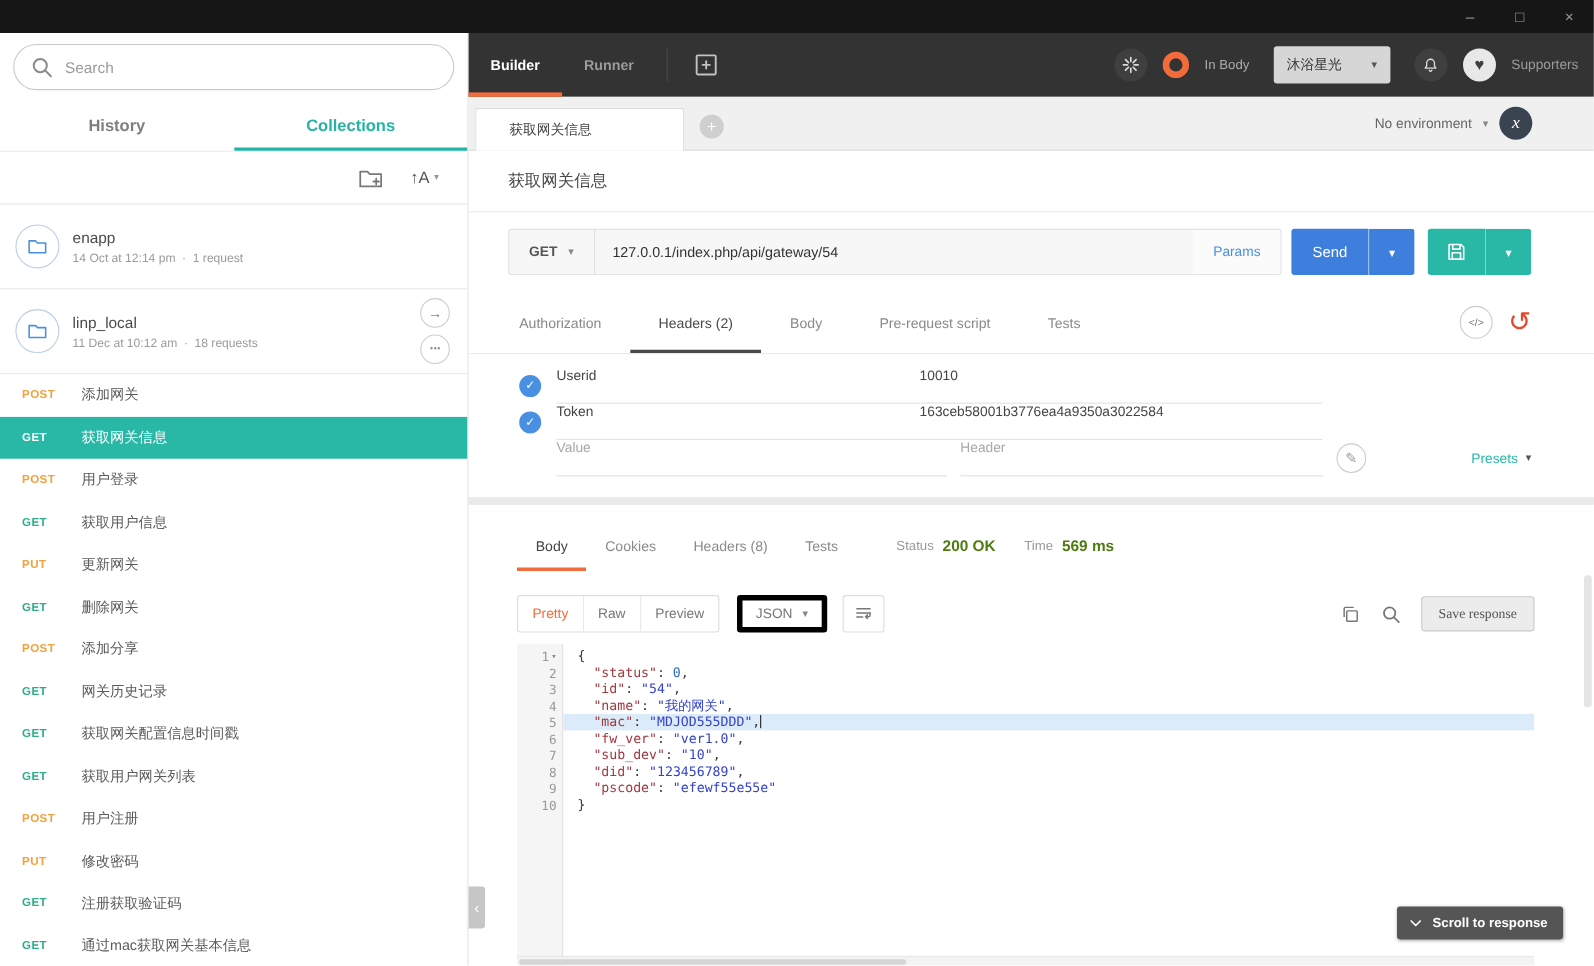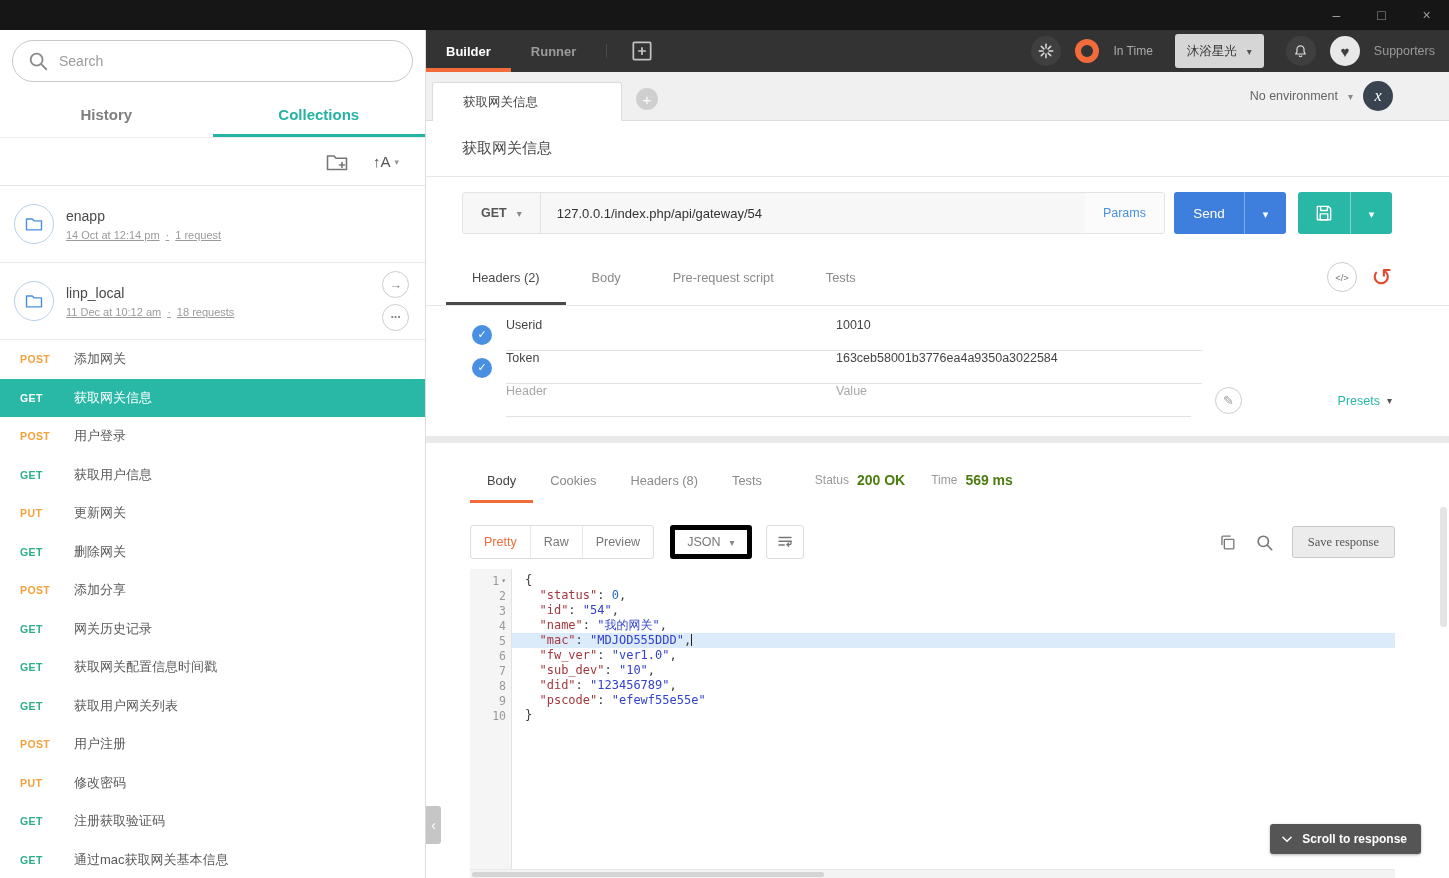--- a/index.html
+++ b/index.html
@@ -32,21 +32,21 @@
   .side-toolbar { height:48px; border-bottom:1px solid #e6e6e6; display:flex;
     align-items:center; justify-content:flex-end; gap:24px; padding-right:26px; color:#777; }
   .sort-btn { display:flex; align-items:center; gap:4px; font-size:15px; color:#555; }
   .sort-btn .chev { font-size:9px; color:#999; }
   .coll-card { height:77px; border-bottom:1px solid #e9e9e9; display:flex; align-items:center;
     padding:0 14px; position:relative; }
   .folder-badge { width:40px; height:40px; border:1px solid #b9cee8; border-radius:50%;
     display:flex; align-items:center; justify-content:center; color:#4a90e2; flex:none; }
   .coll-info { margin-left:12px; }
   .coll-name { font-size:14px; color:#4a4a4a; }
-  .coll-meta { margin-top:5px; font-size:11px; color:#9b9b9b; display:flex; align-items:center; gap:6px;text-decoration:underline; }
+  .coll-meta { margin-top:5px; font-size:11px; color:#9b9b9b; display:flex; align-items:center; gap:6px; }
   .coll-actions { position:absolute; right:16px; top:8px; display:flex; flex-direction:column; gap:6px; }
   .round-btn { width:27px; height:27px; border:1px solid #ccc; border-radius:50%; background:#fff;
     color:#888; display:flex; align-items:center; justify-content:center; font-size:13px; cursor:pointer; }
   .round-btn .dots { letter-spacing:-1px; font-weight:bold; margin-top:-2px; }
   .request-list { }
   .req-row { height:38.5px; display:flex; align-items:center; padding-left:20px; cursor:pointer; }
   .req-method { flex:0 0 54px; font-size:10.5px; font-weight:bold; letter-spacing:.4px; }
   .m-get  { color:#2dae89; }
   .m-post { color:#f2a13c; }
   .m-put  { color:#f2a13c; }
@@ -55,37 +55,37 @@
   .req-row.selected .req-method, .req-row.selected .req-label { color:#fff; }
   .side-handle { position:absolute; left:426px; top:806px; width:15px; height:38px;
     background:#c6c6c6; border-radius:0 3px 3px 0; color:#fff; display:flex; align-items:center;
     justify-content:center; font-size:14px; cursor:pointer; z-index:5; }
 
   
   .main { position:absolute; top:30px; left:426px; right:0; bottom:0; display:flex;
     flex-direction:column; background:#fff; }
 
   
-  .topbar { height:42px; background:#333; display:flex; align-items:stretch; color:#bbb; flex:none; }
+  .topbar { height:58px; background:#333; display:flex; align-items:stretch; color:#bbb; flex:none; }
   .nav-item { display:flex; align-items:center; padding:0 20px; font-size:13px; font-weight:bold;
     color:#9b9b9b; position:relative; cursor:pointer; }
   .nav-item.active { color:#fff; }
   .nav-item.active::after { content:""; position:absolute; left:0; right:0; bottom:0; height:4px; background:#f26b3a; }
   .topbar-sep { width:1px; background:#4a4a4a; margin:14px 10px; }
   .top-icon-btn { display:flex; align-items:center; padding:0 12px; color:#c2c2c2; cursor:pointer; gap:8px; }
   .import-label { font-size:13px; color:#9a9a9a; }
   .top-right { margin-left:auto; display:flex; align-items:center; gap:14px; padding-right:14px; }
   .circle-dark { width:30px; height:30px; border-radius:50%; background:#3f3f3f; display:flex;
     align-items:center; justify-content:center; color:#ddd; cursor:pointer; flex:none; }
   .circle-light { width:30px; height:30px; border-radius:50%; background:#e8e8e8; display:flex;
     align-items:center; justify-content:center; color:#3f3f3f; font-size:15px; cursor:pointer; flex:none; }
   .donut { width:24px; height:24px; border:6px solid #f26b3a; border-radius:50%; flex:none; }
   .sync-label { font-size:12px; color:#aaa; }
   .account-btn { height:34px; background:#d6d6d6; border:none; border-radius:3px; padding:0 12px;
-    display:flex; align-items:center; gap:10px; font-size:12.5px; color:#333; cursor:pointer;
+    display:flex; align-items:center; gap:27px; font-size:12.5px; color:#333; cursor:pointer;
     font-family:inherit; margin:0 8px; }
   .supporters-label { font-size:12.5px; color:#9a9a9a; }
 
   
   .tabstrip { height:49px; background:#f0f0f0; border-bottom:1px solid #ddd; display:flex;
     align-items:flex-end; padding:0 56px 0 6px; flex:none; }
   .doc-tab { height:39px; margin-bottom:-1px; background:#fff; border:1px solid #ddd; border-bottom:none;
     border-radius:3px 3px 0 0; padding:0 30px; display:flex; align-items:center; font-size:12.5px;
     color:#444; min-width:190px; cursor:pointer; }
   .tab-plus { width:22px; height:22px; border-radius:50%; background:#cfcfcf; color:#fff; font-size:15px;
@@ -369,21 +369,21 @@
             <line x1="12" y1="16" x2="12" y2="21"></line>
             <line x1="3" y1="12" x2="8" y2="12"></line>
             <line x1="16" y1="12" x2="21" y2="12"></line>
             <line x1="5.6" y1="5.6" x2="9.2" y2="9.2"></line>
             <line x1="14.8" y1="14.8" x2="18.4" y2="18.4"></line>
             <line x1="18.4" y1="5.6" x2="14.8" y2="9.2"></line>
             <line x1="9.2" y1="14.8" x2="5.6" y2="18.4"></line>
           </svg>
       </span>
       <span class="donut"></span>
-      <span class="sync-label">In Time</span>
+      <span class="sync-label">In Body</span>
       <button class="account-btn">
         <span>沐浴星光</span>
         <span class="chev dark">▾</span>
       </button>
       <span class="circle-dark">
         <svg width="17" height="17" viewBox="0 0 24 24" fill="none" stroke="#ddd" stroke-width="1.7" stroke-linecap="round" stroke-linejoin="round">
             <path d="M12 4 a5 5 0 0 0 -5 5 v3.6 l-1.8 2.9 h13.6 l-1.8 -2.9 V9 a5 5 0 0 0 -5 -5 z"></path>
             <path d="M10.3 18.2 a1.8 1.8 0 0 0 3.4 0"></path>
           </svg>
       </span>
@@ -432,20 +432,21 @@
               <path d="M4 4 h13 l3 3 v13 h-16 z"></path>
               <path d="M8 4 v5 h8 v-5"></path>
               <rect x="7.5" y="13" width="9" height="7"></rect>
             </svg>
         </button>
         <button class="save-caret"><span class="chev light">▾</span></button>
       </div>
     </div>
 
     <div class="req-tabs">
+      <div class="req-tab">Authorization</div>
       <div class="req-tab active">Headers (2)</div>
       <div class="req-tab">Body</div>
       <div class="req-tab">Pre-request script</div>
       <div class="req-tab">Tests</div>
       <div class="req-tabs-icons">
         <span class="code-circle">
             <span>&lt;/&gt;</span>
           </span>
         <span class="undo-icon"><span>↺</span></span>
       </div>
@@ -469,25 +470,25 @@
           </span>
         <div class="kv-cell kv-key">
             <span>Token</span>
           </div>
         <div class="kv-cell kv-val">
             <span>163ceb58001b3776ea4a9350a3022584</span>
           </div>
       </div>
       <div class="kv-row kv-placeholder">
         <span class="kv-check-space"></span>
+        <div class="kv-cell kv-val">
+            <span>Value</span>
+          </div>
         <div class="kv-cell kv-key">
             <span>Header</span>
-          </div>
-        <div class="kv-cell kv-val">
-            <span>Value</span>
           </div>
         <span class="pencil-btn">
             <span>✎</span>
           </span>
         <span class="presets">
           <span>Presets</span>
           <span class="chev dark">▾</span>
         </span>
       </div>
     </div>

